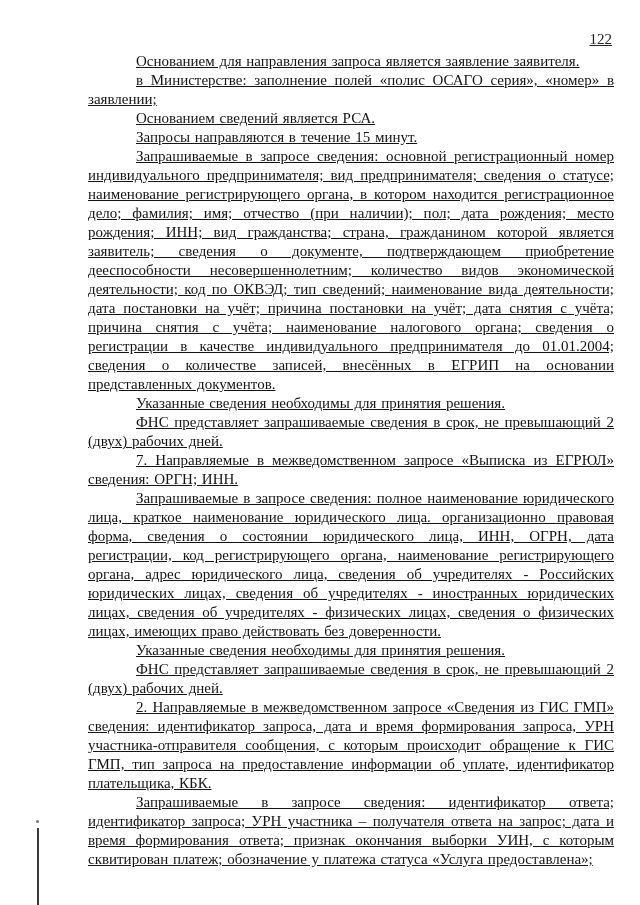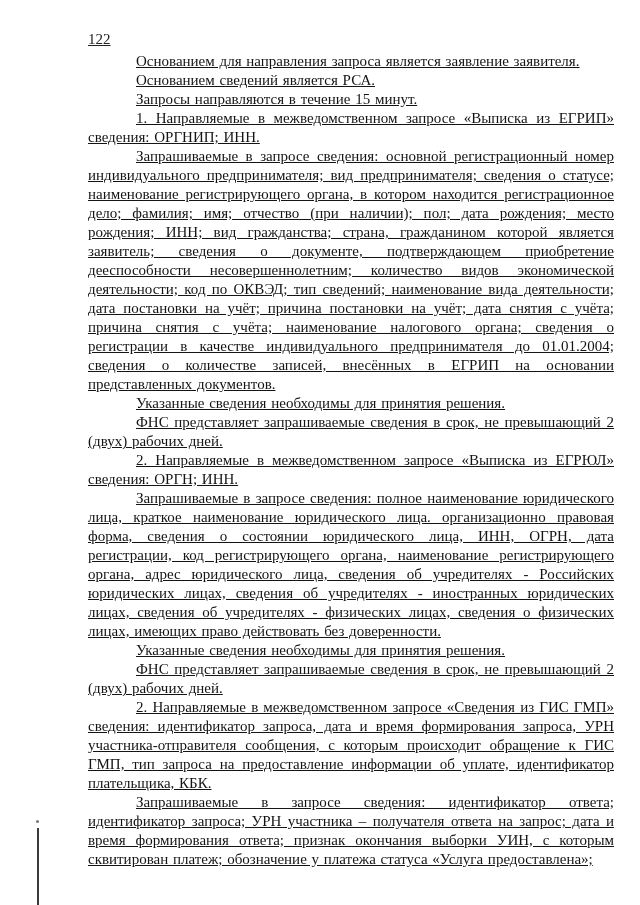--- a/index.html
+++ b/index.html
@@ -14,21 +14,21 @@
     background: #ffffff;
     overflow: hidden;
     font-family: "Liberation Serif", "DejaVu Serif", serif;
     color: #1a1a1a;
   }
   .page-number {
     position: absolute;
     top: 31px;
     left: 88px;
     width: 524px;
-    text-align: left;
+    text-align: right;
     font-size: 15px;
     color: #222;
     text-decoration: underline;
   }
   .content {
     position: absolute;
     top: 52px;
     left: 88px;
     width: 526px;
   }
@@ -62,27 +62,27 @@
   }
 </style>
 </head>
 <body>
 
 <div class="page">
   <div class="page-number">122</div>
 
   <div class="content">
     <p>Основанием для направления запроса является заявление заявителя.</p>
+    <p>в Министерстве: заполнение полей «полис ОСАГО серия», «номер» в заявлении;</p>
     <p>Основанием сведений является РСА.</p>
     <p>Запросы направляются в течение 15 минут.</p>
-    <p>1. Направляемые в межведомственном запросе «Выписка из ЕГРИП» сведения: ОРГНИП; ИНН.</p>
     <p>Запрашиваемые в запросе сведения: основной регистрационный номер индивидуального предпринимателя; вид предпринимателя; сведения о статусе; наименование регистрирующего органа, в котором находится регистрационное дело; фамилия; имя; отчество (при наличии); пол; дата рождения; место рождения; ИНН; вид гражданства; страна, гражданином которой является заявитель; сведения о документе, подтверждающем приобретение дееспособности несовершеннолетним; количество видов экономической деятельности; код по ОКВЭД; тип сведений; наименование вида деятельности; дата постановки на учёт; причина постановки на учёт; дата снятия с учёта; причина снятия с учёта; наименование налогового органа; сведения о регистрации в качестве индивидуального предпринимателя до 01.01.2004; сведения о количестве записей, внесённых в ЕГРИП на основании представленных документов.</p>
     <p>Указанные сведения необходимы для принятия решения.</p>
     <p>ФНС представляет запрашиваемые сведения в срок, не превышающий 2 (двух) рабочих дней.</p>
-    <p>2. Направляемые в межведомственном запросе «Выписка из ЕГРЮЛ» сведения: ОРГН; ИНН.</p>
+    <p>7. Направляемые в межведомственном запросе «Выписка из ЕГРЮЛ» сведения: ОРГН; ИНН.</p>
     <p>Запрашиваемые в запросе сведения: полное наименование юридического лица, краткое наименование юридического лица. организационно правовая форма, сведения о состоянии юридического лица, ИНН, ОГРН, дата регистрации, код регистрирующего органа, наименование регистрирующего органа, адрес юридического лица, сведения об учредителях - Российских юридических лицах, сведения об учредителях - иностранных юридических лицах, сведения об учредителях - физических лицах, сведения о физических лицах, имеющих право действовать без доверенности.</p>
     <p>Указанные сведения необходимы для принятия решения.</p>
     <p>ФНС представляет запрашиваемые сведения в срок, не превышающий 2 (двух) рабочих дней.</p>
     <p>2. Направляемые в межведомственном запросе «Сведения из ГИС ГМП» сведения: идентификатор запроса, дата и время формирования запроса, УРН участника-отправителя сообщения, с которым происходит обращение к ГИС ГМП, тип запроса на предоставление информации об уплате, идентификатор плательщика, КБК.</p>
     <p>Запрашиваемые в запросе сведения: идентификатор ответа; идентификатор запроса; УРН участника – получателя ответа на запрос; дата и время формирования ответа; признак окончания выборки УИН, с которым сквитирован платеж; обозначение у платежа статуса «Услуга предоставлена»;</p>
   </div>
 
   <div class="scan-speck"></div>
   <div class="scan-line-left"></div>
 </div>

